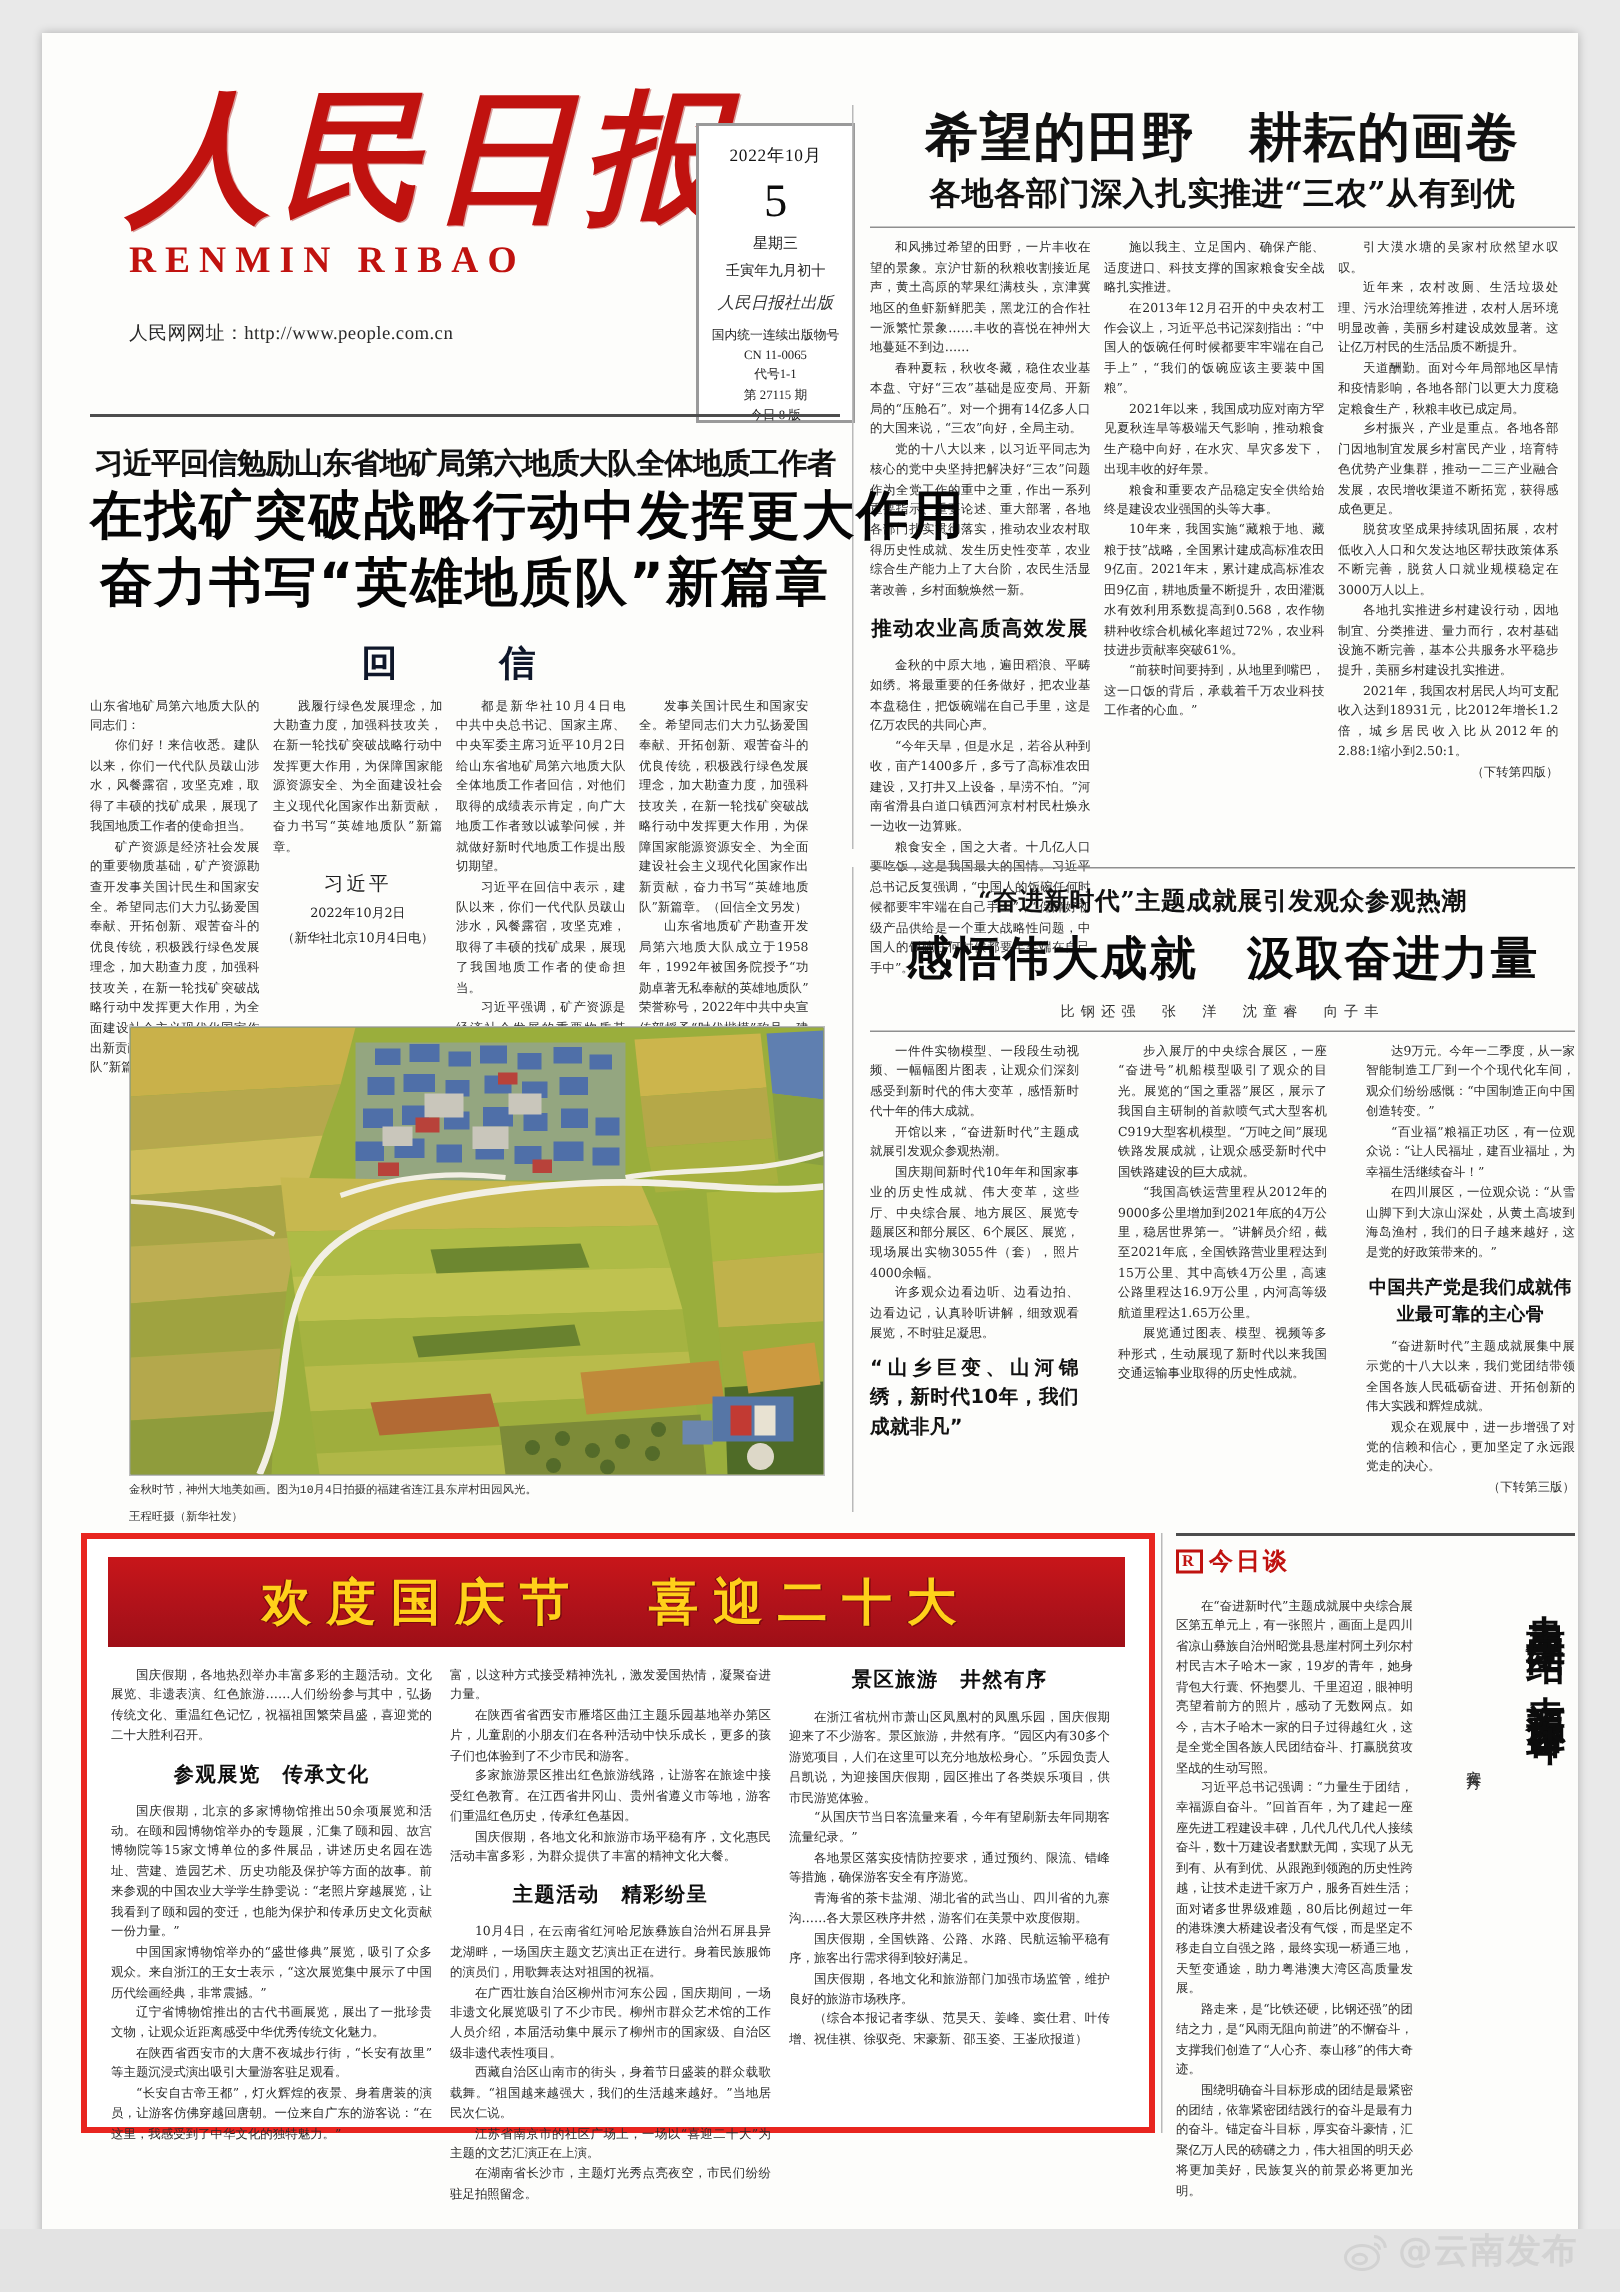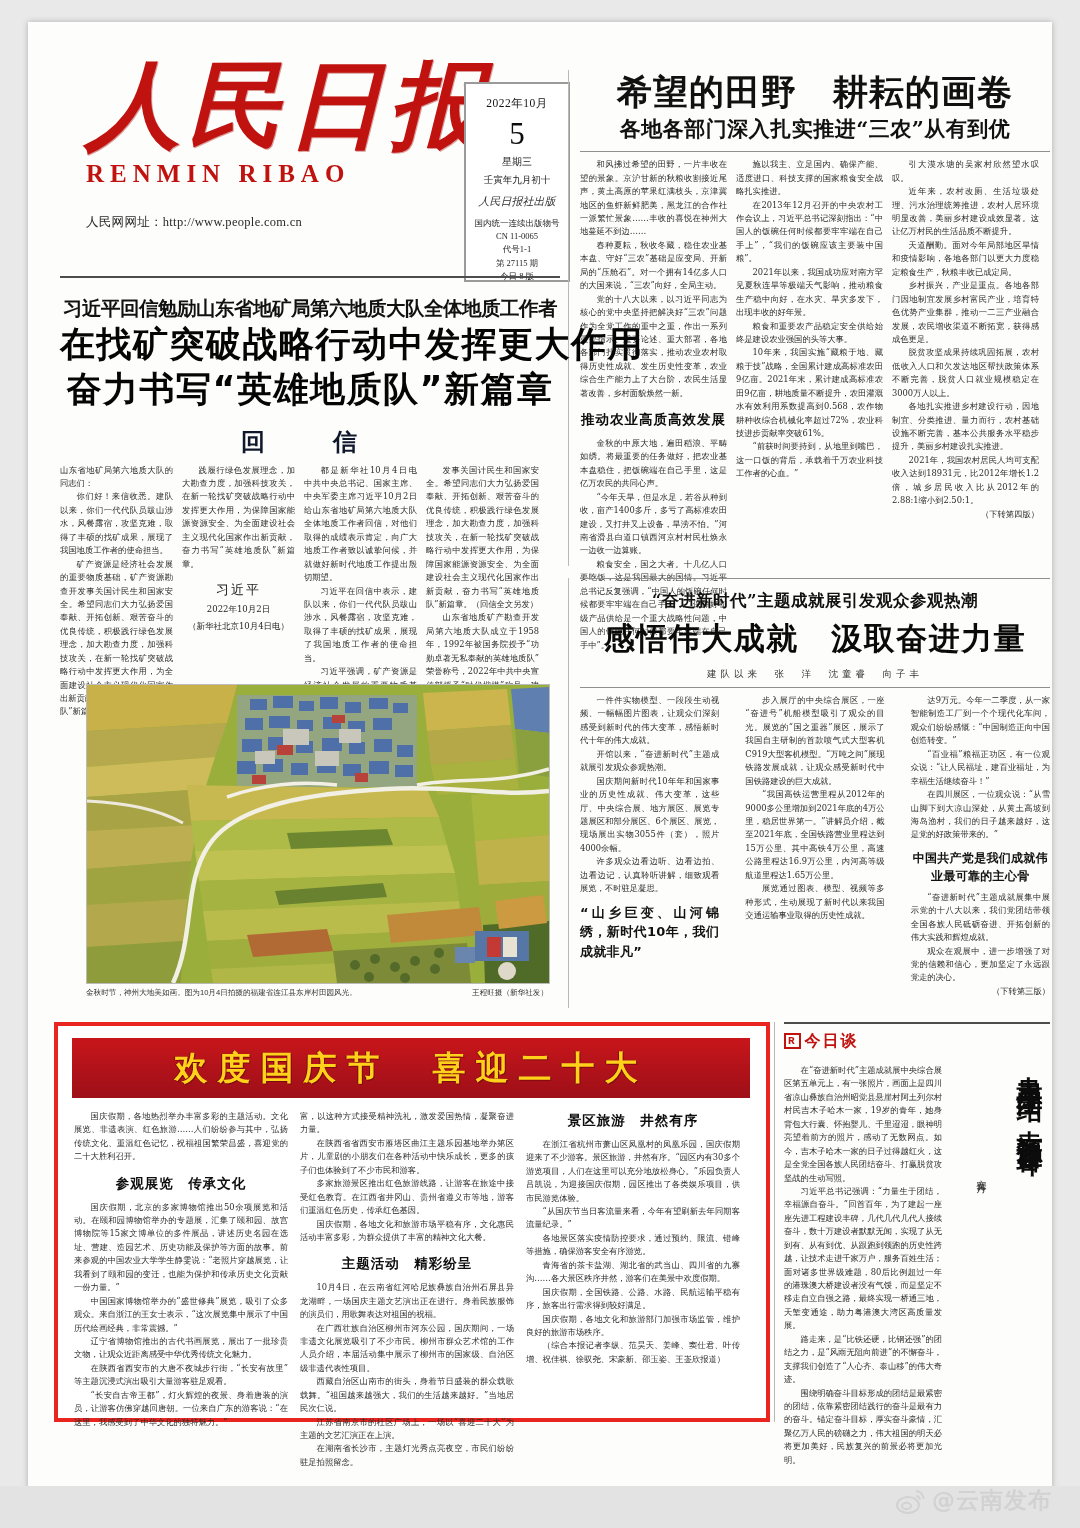--- a/index.html
+++ b/index.html
@@ -105,21 +105,22 @@
 
   
   .photo{
     position:absolute;left:26px;top:640px;width:462px;height:298px;
     border:1px solid #bbb;overflow:hidden;background:#6b7f3a;
   }
   .photo svg{display:block;width:100%;height:100%;}
   .photo-cap{
     position:absolute;left:26px;top:944px;width:462px;
     font-size:7.6px;color:#333;display:flex;justify-content:space-between;gap:8px;
-    font-family:Liberation Sans, sans-serif;
+    font-family:Liberation Mono, monospace;
+    flex-direction:column;
   }
 
   
   .mid-head{position:absolute;left:520px;top:546px;width:470px;}
   .mh-kicker{
     text-align:center;font-family:"DejaVu Serif",serif;font-weight:700;
     font-size:16.5px;color:#111;letter-spacing:.5px;white-space:nowrap;
   }
   .mh-main{
     text-align:center;font-family:"DejaVu Sans","Liberation Sans",sans-serif;
@@ -141,21 +142,21 @@
   .banner span{
     font-family:"DejaVu Sans","Liberation Sans",sans-serif;
     font-weight:700;font-size:33px;color:#ffd11a;letter-spacing:10px;
     text-shadow:1px 1px 0 #7a0b10,-1px 0 0 #7a0b10;
     white-space:nowrap;
   }
 
   
   .talk{position:absolute;left:724px;top:978px;width:266px;height:400px;}
   .talk-tag{
-    display:inline-block;font-family:Liberation Mono, monospace;
+    display:inline-block;font-family:Liberation Serif, serif;
     font-weight:700;font-size:16px;color:#c0120f;letter-spacing:2px;
   }
   .talk-tag .mark{
     display:inline-block;border:2px solid #c0120f;color:#c0120f;
     font-size:11px;padding:0 2px;margin-right:4px;vertical-align:2px;font-weight:700;
   }
   .vtitle{
     position:absolute;right:2px;top:34px;
     writing-mode:vertical-rl;text-orientation:upright;
     font-family:"DejaVu Sans","Liberation Sans",sans-serif;
@@ -399,21 +400,21 @@
       </div>
       <div class="photo-cap">
         <span>金秋时节，神州大地美如画。图为10月4日拍摄的福建省连江县东岸村田园风光。</span>
         <span>王程旺摄（新华社发）</span>
       </div>
 
       <div class="hr-thin" style="position:absolute;left:520px;top:534px;width:470px;"></div>
       <div class="mid-head">
         <div class="mh-kicker">“奋进新时代”主题成就展引发观众参观热潮</div>
         <div class="mh-main">感悟伟大成就　汲取奋进力量</div>
-        <div class="mh-by">建队以来　张　洋　沈童睿　向子丰</div>
+        <div class="mh-by">比钢还强　张　洋　沈童睿　向子丰</div>
         <div class="hr-thin" style="margin-top:6px;"></div>
         <div style="display:flex;gap:26px;margin-top:6px;">
           <div style="width:147px;" class="col-text">
             <div style="text-indent:2em">一件件实物模型、一段段生动视频、一幅幅图片图表，让观众们深刻感受到新时代的伟大变革，感悟新时代十年的伟大成就。</div>
             <div style="text-indent:2em">开馆以来，“奋进新时代”主题成就展引发观众参观热潮。</div>
             <div style="text-indent:2em">国庆期间新时代10年年和国家事业的历史性成就、伟大变革，这些厅、中央综合展、地方展区、展览专题展区和部分展区、6个展区、展览，现场展出实物3055件（套），照片4000余幅。</div>
             <div style="text-indent:2em">许多观众边看边听、边看边拍、边看边记，认真聆听讲解，细致观看展览，不时驻足凝思。</div>
             <div class="pull">“山乡巨变、山河锦绣，新时代10年，我们成就非凡”</div>
           </div>
           <div style="width:147px;" class="col-text">

